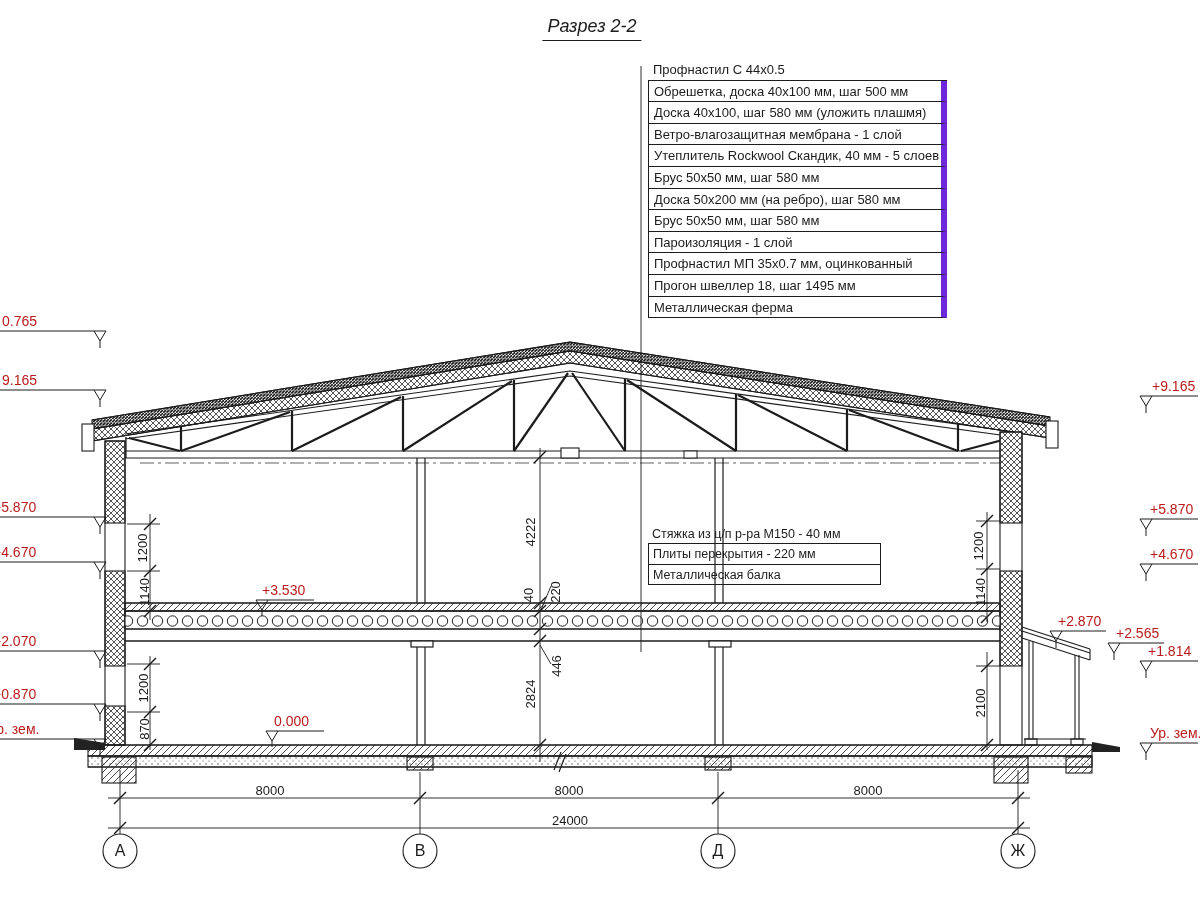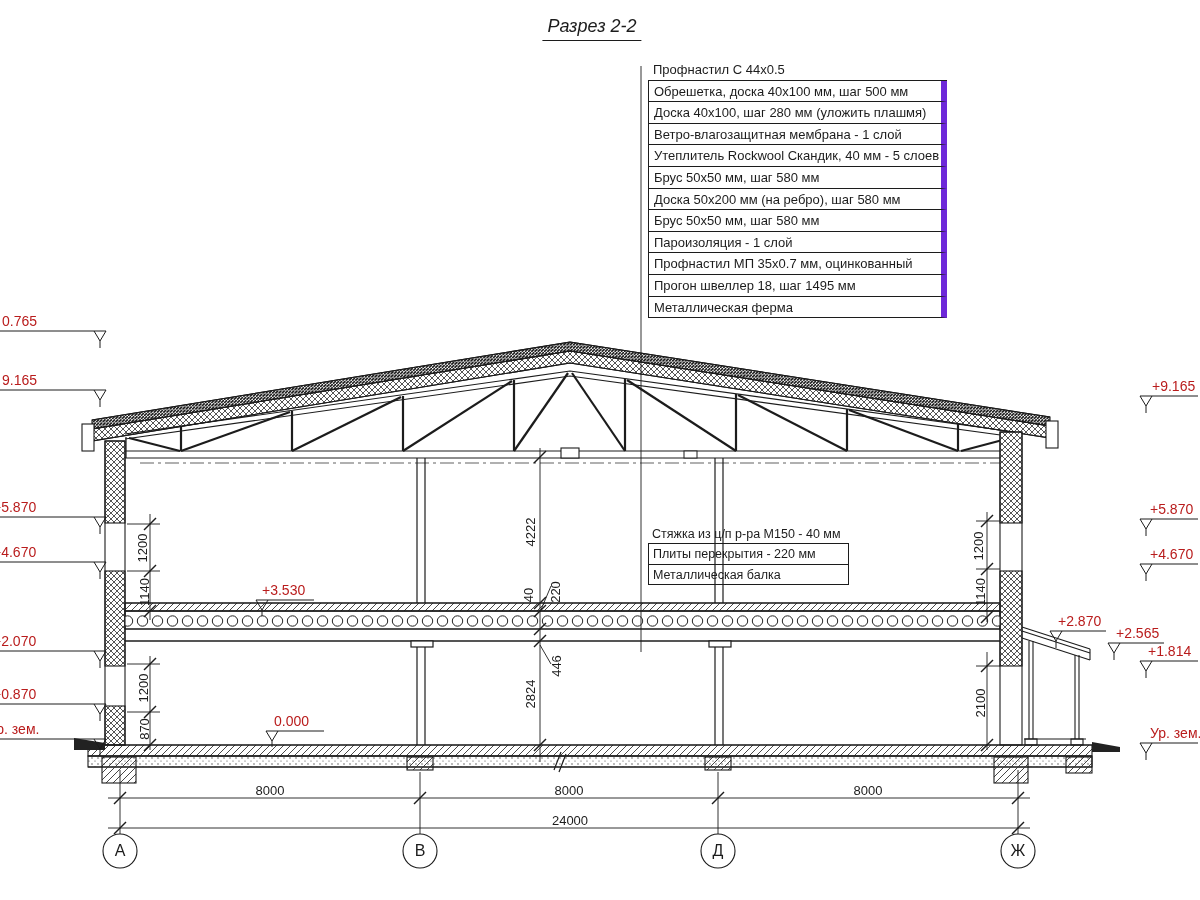--- a/index.html
+++ b/index.html
@@ -6,21 +6,21 @@
   .sheet{position:relative;width:1200px;height:900px;background:#ffffff;overflow:hidden;
          font-family:"Liberation Sans", sans-serif;color:#1c1c1c;}
   svg{position:absolute;left:0;top:0;}
   .lbl{position:absolute;white-space:nowrap;font-size:14px;color:#b91c1c;}
   .title{position:absolute;left:572px;top:16px;transform:translateX(-50%);
          font-size:18px;font-style:italic;border-bottom:1.6px solid #1c1c1c;padding:0 5px 3px;margin-left:20px;}
   .callouts{position:absolute;left:648px;top:59px;width:299px;}
   .callouts .row{height:21.6px;line-height:21.5px;font-size:13px;padding-left:5px;
                  border-bottom:1px solid #1c1c1c;box-sizing:border-box;}
   .callouts .row.boxed{border-left:1px solid #1c1c1c;border-right:6px solid #6d28d9;}
-  .callouts2{position:absolute;left:648px;top:524px;width:201px;}
+  .callouts2{position:absolute;left:648px;top:524px;width:233px;}
   .callouts2 .row{height:20.3px;line-height:20.2px;font-size:12.5px;padding-left:4px;
                  border-bottom:1px solid #1c1c1c;box-sizing:border-box;}
   .callouts2 .row.boxed{border-left:1px solid #1c1c1c;border-right:1px solid #1c1c1c;}
   .vdim{position:absolute;white-space:nowrap;font-size:13px;
         transform:translate(-50%,-50%) rotate(-90deg);}
   .hdim{position:absolute;white-space:nowrap;font-size:13px;transform:translate(-50%,-50%);}
   .axis{position:absolute;white-space:nowrap;font-size:16px;transform:translate(-50%,-50%);}
 </style>
 </head>
 <body>
@@ -254,21 +254,21 @@
       <circle cx="1018" cy="851" r="17"></circle>
     </g>
   </g>
 </svg>
 
 <div class="title">Разрез 2-2</div>
 
 <div class="callouts">
   <div class="row">Профнастил С 44х0.5</div>
   <div class="row boxed">Обрешетка, доска 40х100 мм, шаг 500 мм</div>
-  <div class="row boxed">Доска 40х100, шаг 280 мм (уложить плашмя)</div>
+  <div class="row boxed">Доска 40х100, шаг 580 мм (уложить плашмя)</div>
   <div class="row boxed">Ветро-влагозащитная мембрана - 1 слой</div>
   <div class="row boxed">Утеплитель Rockwool Скандик, 40 мм - 5 слоев</div>
   <div class="row boxed">Брус 50х50 мм, шаг 580 мм</div>
   <div class="row boxed">Доска 50х200 мм (на ребро), шаг 580 мм</div>
   <div class="row boxed">Брус 50х50 мм, шаг 580 мм</div>
   <div class="row boxed">Пароизоляция - 1 слой</div>
   <div class="row boxed">Профнастил МП 35х0.7 мм, оцинкованный</div>
   <div class="row boxed">Прогон швеллер 18, шаг 1495 мм</div>
   <div class="row boxed">Металлическая ферма</div>
 </div>

